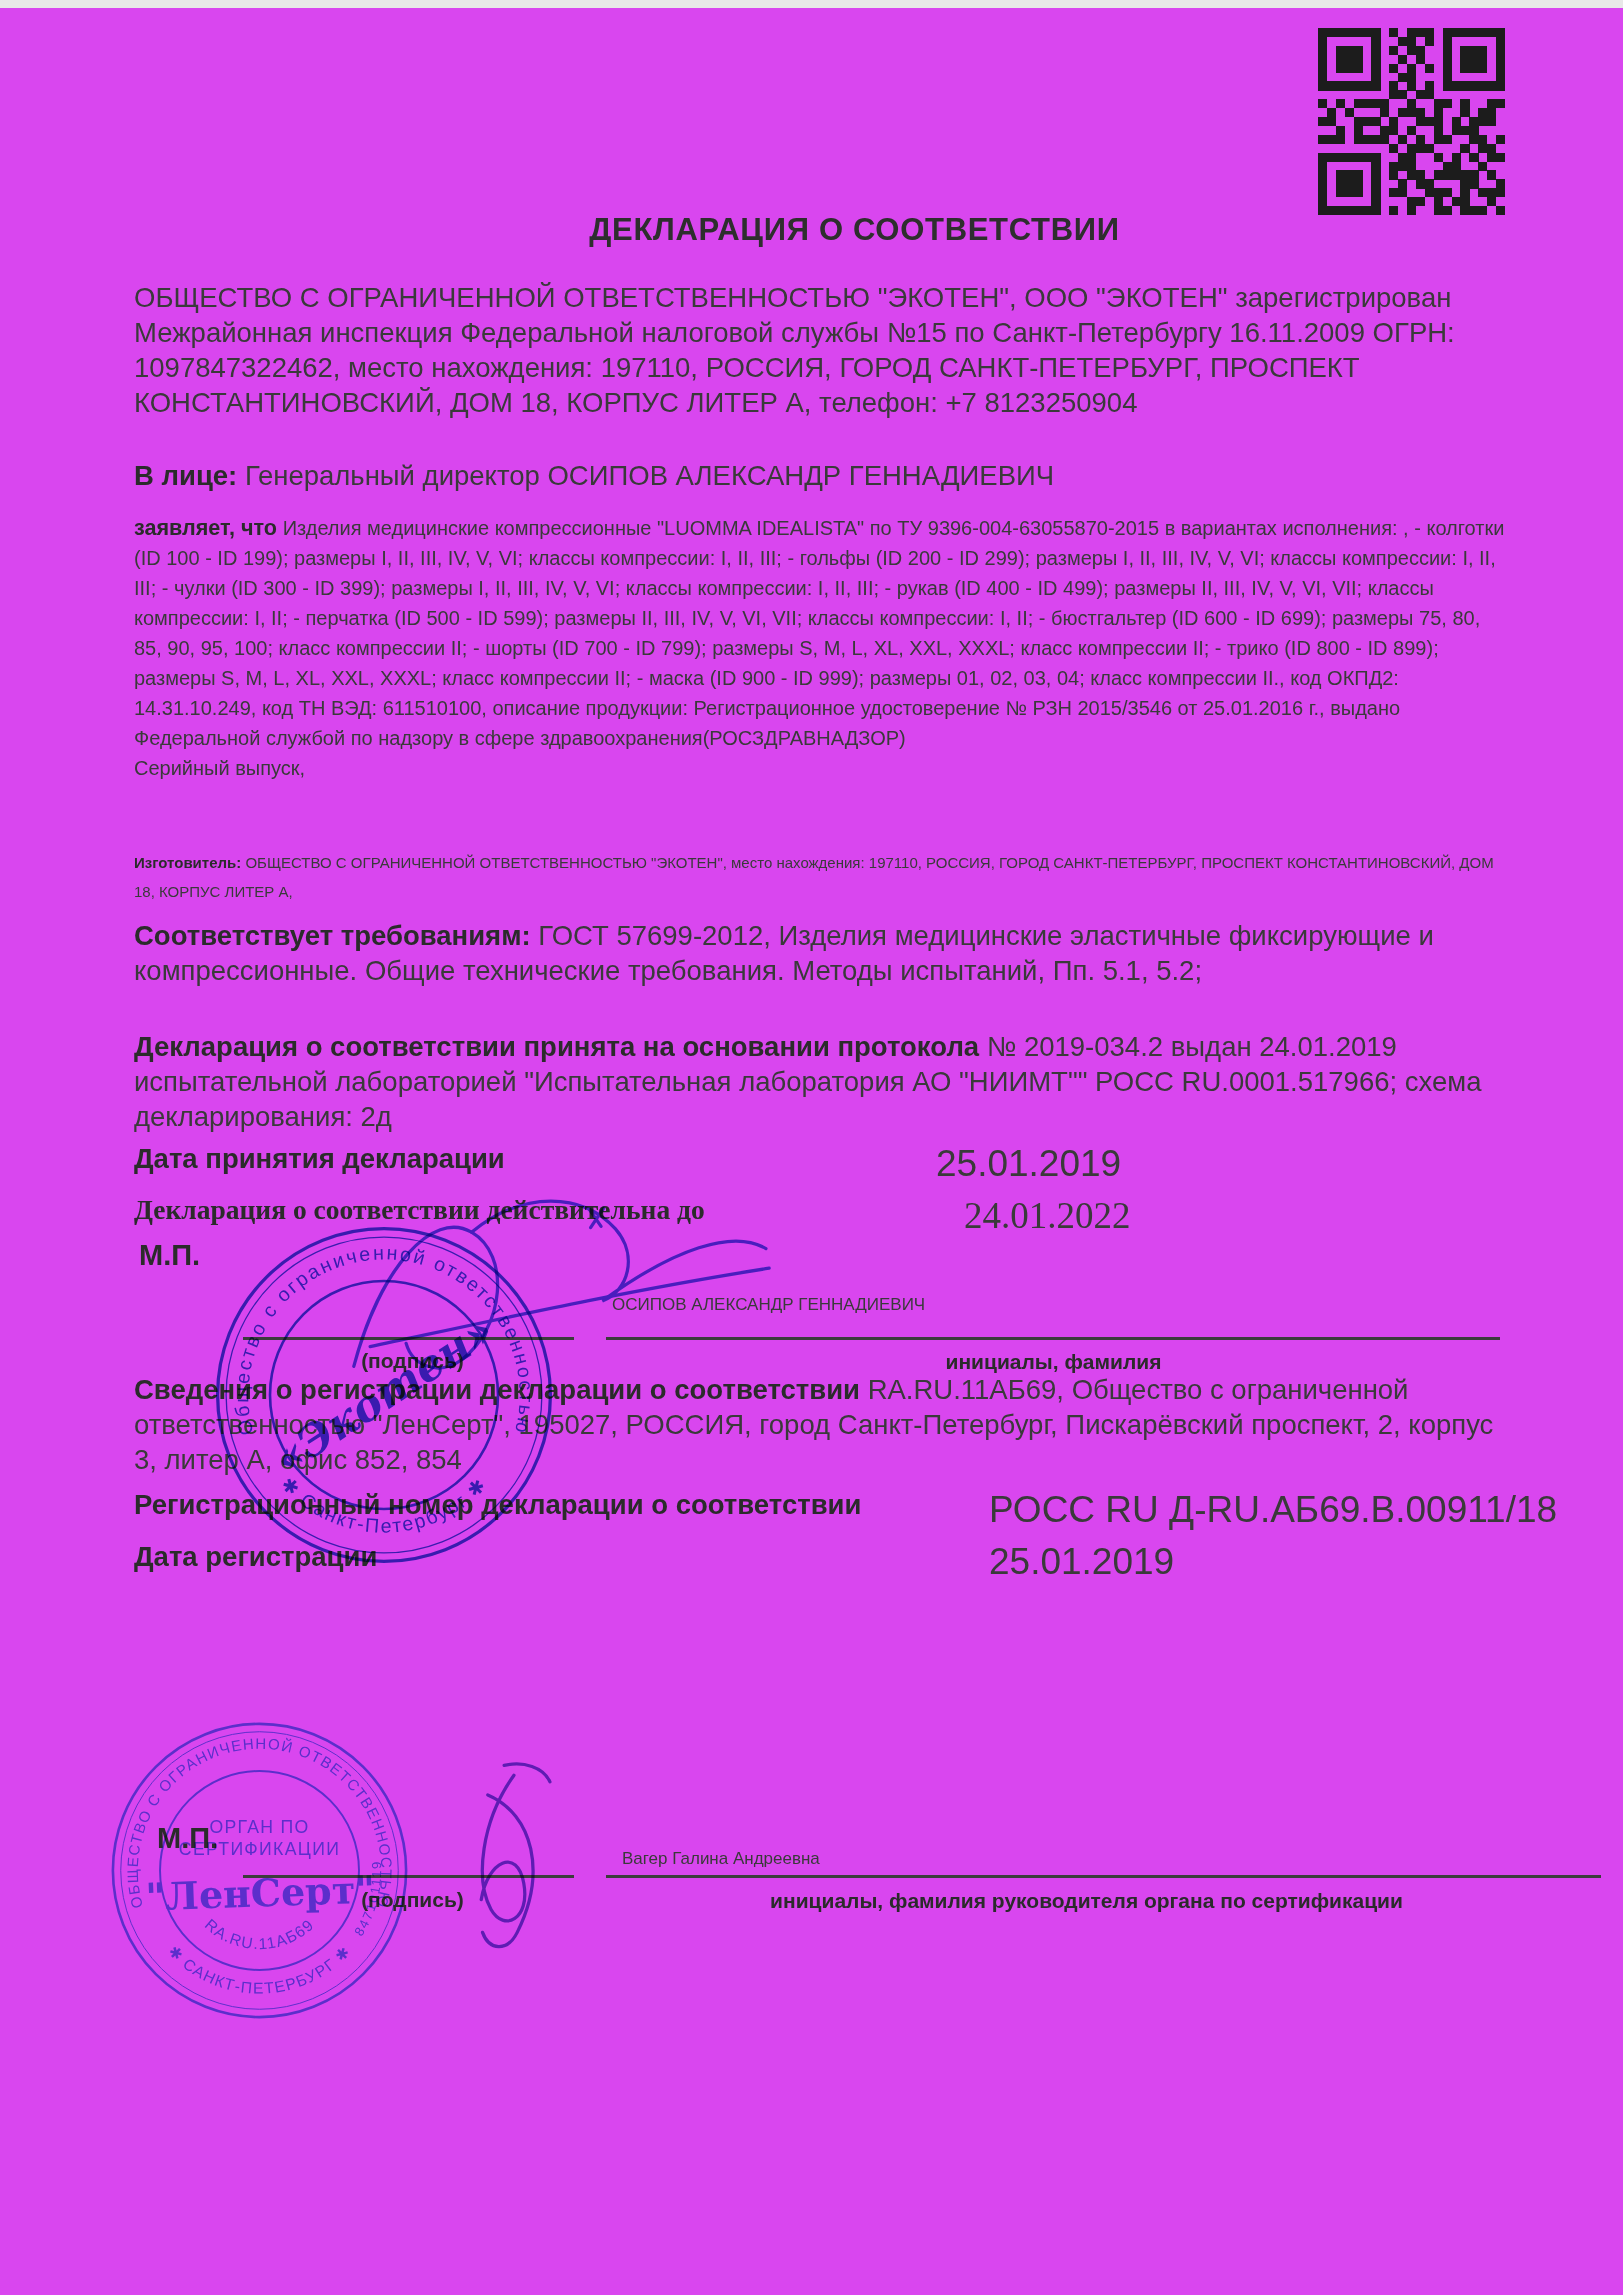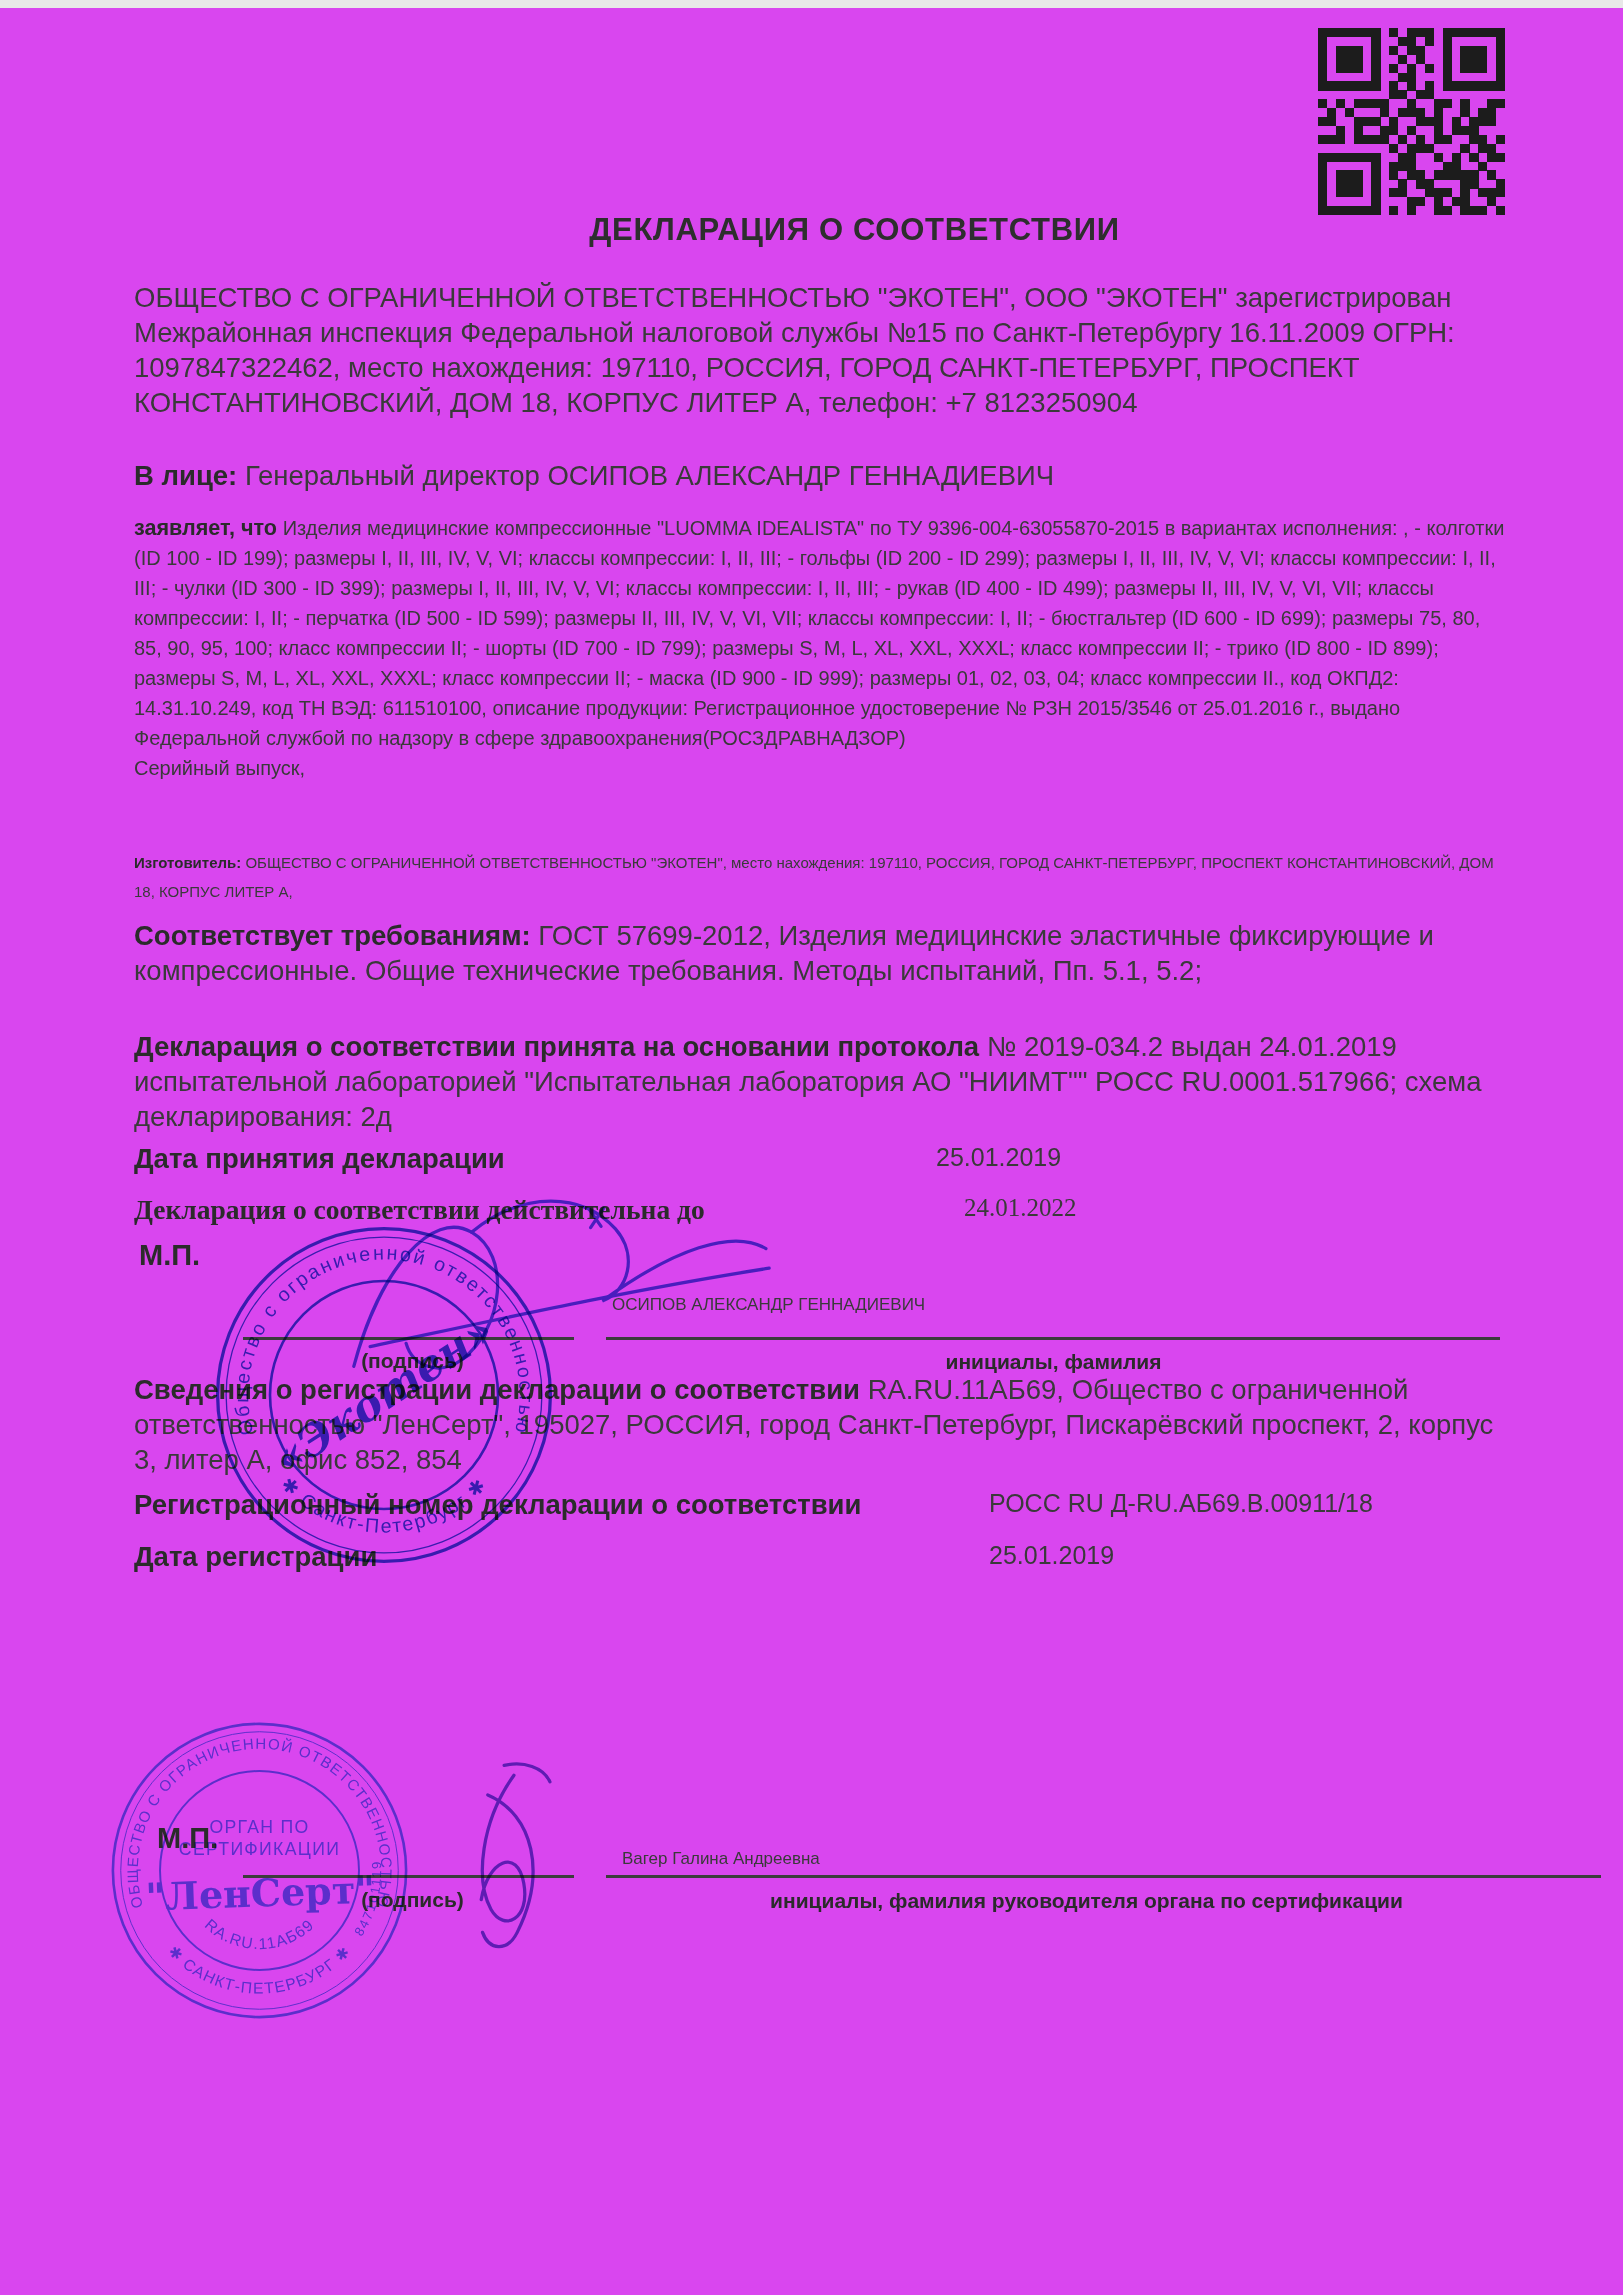--- a/index.html
+++ b/index.html
@@ -18,21 +18,21 @@
     text-align:center;
     font-size:31px;font-weight:bold;color:#2e2e2e;
     letter-spacing:0.7px;
   }
   .big{font-size:27.5px;line-height:35px;}
   .small{font-size:20px;line-height:30px;}
   .mid{font-size:15px;line-height:29px;}
   .col{left:134px;width:1378px;}
   b,.b{font-weight:bold;color:#2b2b2b;}
   .row-label{font-size:27.5px;font-weight:bold;color:#2b2b2b;}
-  .row-value{position:absolute;top:0;font-size:25px;font-weight:normal;color:#3a3a3a;white-space:nowrap;}
+  .row-value{position:absolute;top:0;font-size:37px;font-weight:normal;color:#3a3a3a;white-space:nowrap;}
   .mp{font-size:29px;font-weight:bold;color:#2b2b2b;}
   .sig-name{font-size:17px;color:#3a3a3a;white-space:nowrap;}
   .sig-line{height:3.3px;background:#3c3c3c;}
   .sub-label{font-size:21px;font-weight:bold;color:#2b2b2b;text-align:center;}
   .stamp,.signature,.qr{pointer-events:none;}
   .stamp{mix-blend-mode:multiply;opacity:0.92;}
   .signature{mix-blend-mode:multiply;opacity:0.88;}
   svg text{font-family:"Liberation Sans", sans-serif;}
   .serif-it{font-family:"DejaVu Serif", serif;font-style:italic;font-weight:bold;}
   .serif-b{font-family:"DejaVu Serif", serif;font-weight:bold;}

